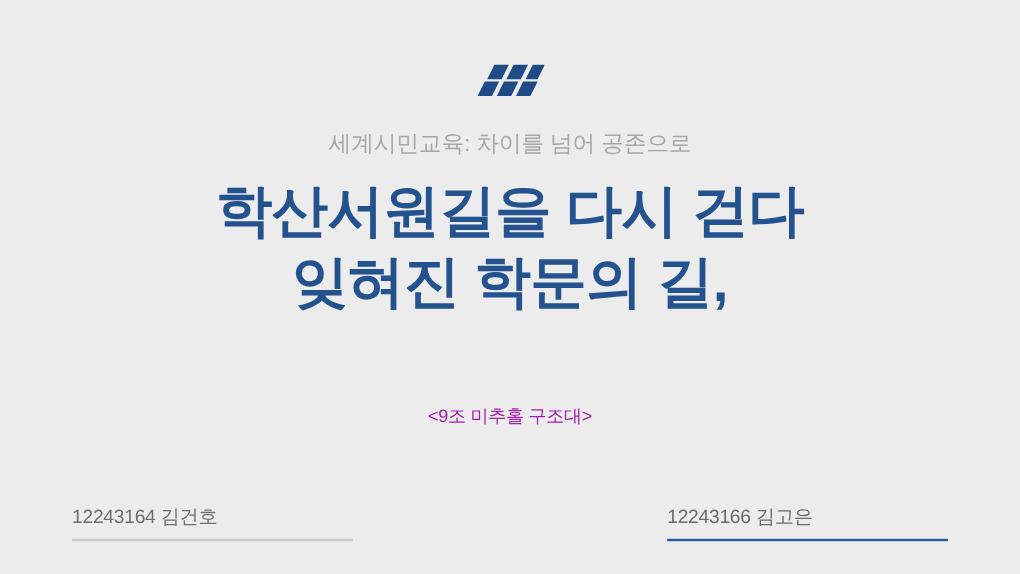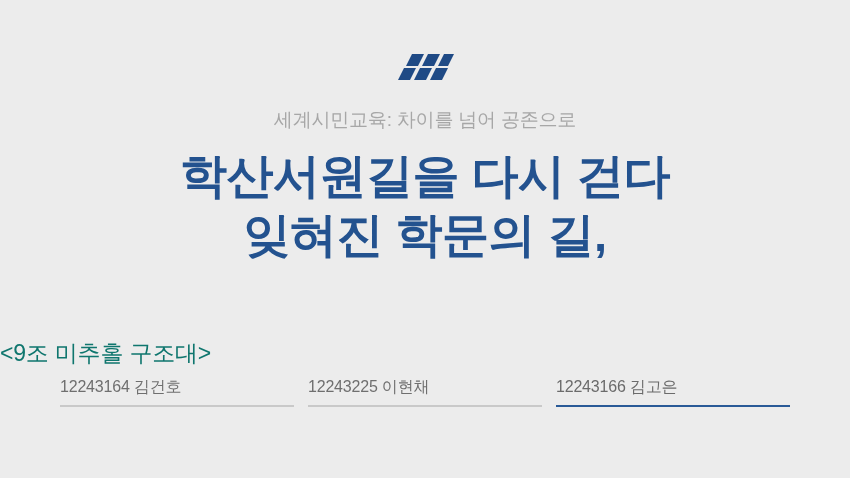--- a/index.html
+++ b/index.html
@@ -73,23 +73,23 @@
     letter-spacing: -0.5px;
     white-space: nowrap;
   }
 
   
   .group-name {
     position: absolute;
     top: 338px;
     left: 0;
     width: 850px;
-    text-align: left;
-    font-size: 23px;
-    color: #0f766e;
+    text-align: center;
+    font-size: 15px;
+    color: #a21caf;
     font-weight: 400;
     letter-spacing: -0.2px;
     white-space: nowrap;
   }
 
   
   .members {
     position: absolute;
     top: 377px;
     left: 60px;
@@ -115,20 +115,21 @@
     display: block;
     height: 2px;
     width: 100%;
     background: #c9c9c9;
   }
   .member.accent .rule {
     background: #2a5a97;
   }
   .member.accent .member-name {
     color: #6b6b6b;
+    margin-top: 44px;
   }
 </style>
 </head>
 <body>
 
 <div class="slide">
 
   <div class="logo-wrap">
     <div class="logo">
       <svg viewBox="0 0 58 38" xmlns="http://www.w3.org/2000/svg" aria-hidden="true">
@@ -151,23 +152,19 @@
     <div class="title-line">잊혀진 학문의 길,</div>
   </div>
 
   <div class="group-name">&lt;9조 미추홀 구조대&gt;</div>
 
   <div class="members">
     <div class="member">
       <span class="member-name">12243164 김건호</span>
       <span class="rule"></span>
     </div>
-    <div class="member">
-      <span class="member-name">12243225 이현채</span>
-      <span class="rule"></span>
-    </div>
     <div class="member accent">
       <span class="member-name">12243166 김고은</span>
       <span class="rule"></span>
     </div>
   </div>
 
 </div>
 
 </body></html>

